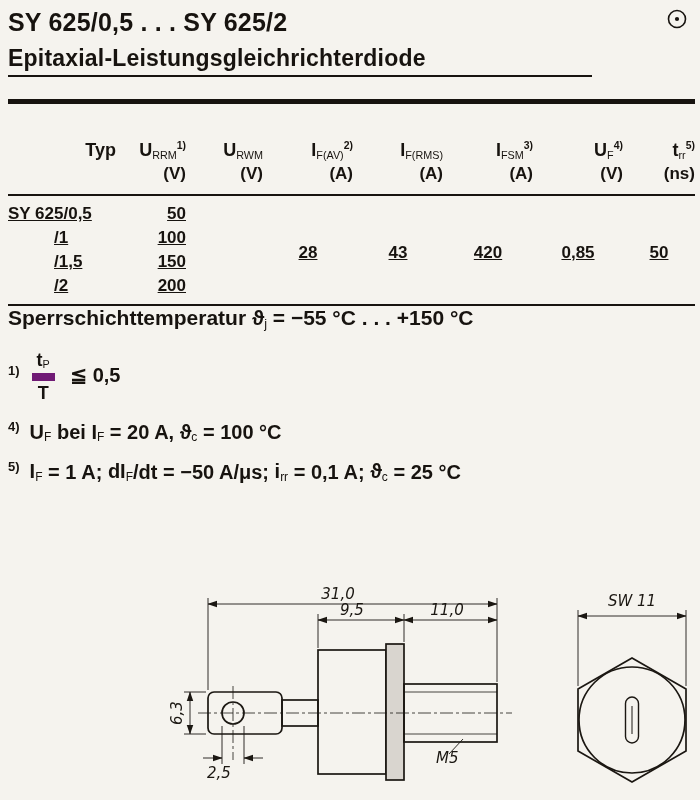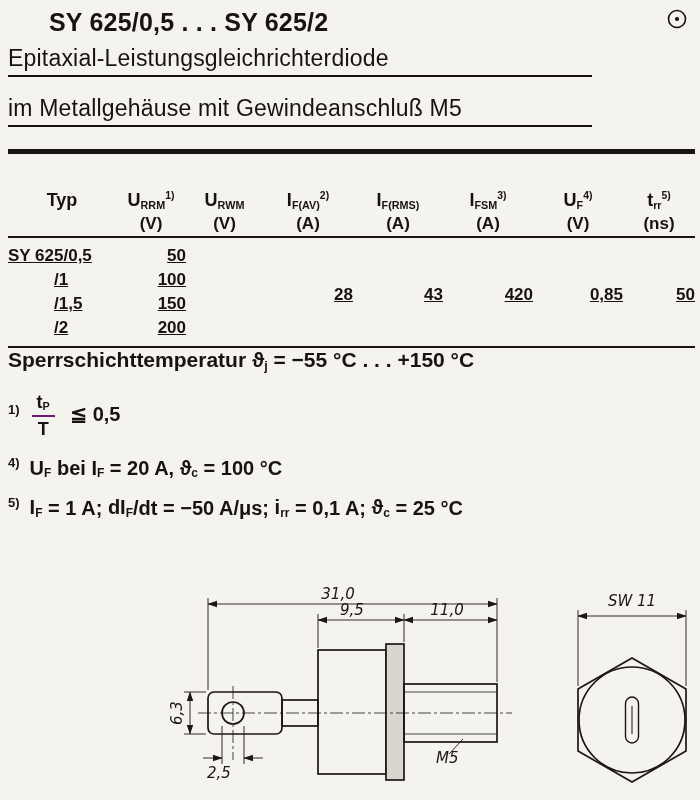--- a/index.html
+++ b/index.html
@@ -8,64 +8,64 @@
     width:700px; height:800px;
     background:#f5f3ee;
     color:#17130f;
     font-family:"Liberation Sans", sans-serif;
     overflow:hidden;
     position:relative;
   }
   .page { padding:6px 6px 0 8px; position:relative; width:700px; height:800px; }
 
   
-  .title-row { position:relative;margin-left:41px; }
+  .title-row { position:relative; }
   h1.title {
     font-size:25px; font-weight:700; letter-spacing:0.2px;
     padding-top:2px;
   }
   .reg-icon { position:absolute; top:2px; right:6px; }
   .subtitle { width:584px; margin-top:8px; }
   .subline {
-    font-size:23px; font-weight:400; letter-spacing:0.2px;
+    font-size:23px; font-weight:700; letter-spacing:0.2px;
     border-bottom:2.5px solid #17130f;
-    padding-bottom:3px; margin-bottom:18px;
+    padding-bottom:3px; margin-bottom:2px;
   }
   .thick-rule { margin-top:22px; height:5px; background:#17130f; width:687px; }
 
   
   table.spec { width:687px; border-collapse:collapse; margin-top:32px; table-layout:fixed; }
   table.spec th {
-    text-align:center; vertical-align:top; font-weight:700; font-size:18px;
-    padding:4px 0 2px 0;
+    text-align:right; vertical-align:top; font-weight:700; font-size:18px;
+    padding:4px 0 10px 0;
   }
   table.spec thead tr { border-bottom:2px solid #17130f; }
   table.spec tbody tr:last-child { border-bottom:2px solid #17130f; }
   th .unit { display:block; margin-top:3px; font-size:17px; font-weight:700; }
-  sub { font-size:0.6em; position:relative; bottom:-0.25em; vertical-align:baseline; font-weight:700; }
+  sub { font-size:0.6em; position:relative; bottom:-0.25em; vertical-align:baseline; font-weight:400; }
   sup { font-size:0.58em; vertical-align:super; font-weight:700; }
   table.spec td {
     font-size:17px; font-weight:700; padding:2px 0;text-decoration:underline;
   }
   td.typ { padding-left:0; }
   td.typ.indent { padding-left:46px; }
   td.urrm-val { text-align:right; padding-right:14px; }
-  td.shared { vertical-align:middle; text-align:right; padding-left:10px; }
+  td.shared { vertical-align:middle; text-align:center; padding-left:10px; }
   tbody tr { height:23px; }
   tbody tr:first-child td { padding-top:8px; }
   tbody tr:last-child td { padding-bottom:8px; }
 
   
   .junction { font-size:21px; font-weight:700; }
   .junction sub, .note sub { bottom:-0.22em; }
   .note { font-size:20px; font-weight:700; margin-top:14px; }
   .note .marker { margin-right:10px; font-size:13px; vertical-align:super; }
   .note-frac { margin-top:20px; margin-bottom:4px; }
   .frac { display:inline-block; text-align:center; vertical-align:middle; margin:0 10px 0 2px; }
-  .frac .fnum { display:block; border-bottom:2px solid #701a75; padding:0 5px 2px; font-size:18px; }
+  .frac .fnum { display:block; border-bottom:8px solid #701a75; padding:0 5px 2px; font-size:18px; }
   .frac .fden { display:block; padding-top:2px; font-size:18px; }
   .n2,.n3,.n4,.n5 { margin-top:15px; }
 
   
   .drawing-wrap { position:absolute; left:0; top:578px; width:700px; height:222px; }
   svg text.dim-text {
     font-family:"DejaVu Sans", sans-serif;
     font-style:italic; font-size:15px; fill:#1b1712; font-weight:400;
   }
 </style>
@@ -77,21 +77,20 @@
   <div class="title-row">
     <h1 class="title">SY 625/0,5 . . . SY 625/2</h1>
     <svg class="reg-icon" width="22" height="22" viewBox="0 0 22 22">
       <circle cx="11" cy="11" r="8.5" fill="none" stroke="#17130f" stroke-width="1.6"></circle>
       <circle cx="11" cy="11" r="2.1" fill="#17130f"></circle>
     </svg>
   </div>
 
   <div class="subtitle">
     <div class="subline">Epitaxial-Leistungsgleichrichterdiode</div>
-    <div class="subline">im Metallgehäuse mit Gewindeanschluß M5</div>
   </div>
 
   <div class="thick-rule"></div>
 
   <table class="spec">
     <colgroup>
       <col style="width:108px">
         <col style="width:70px">
         <col style="width:77px">
       <col style="width:90px">

